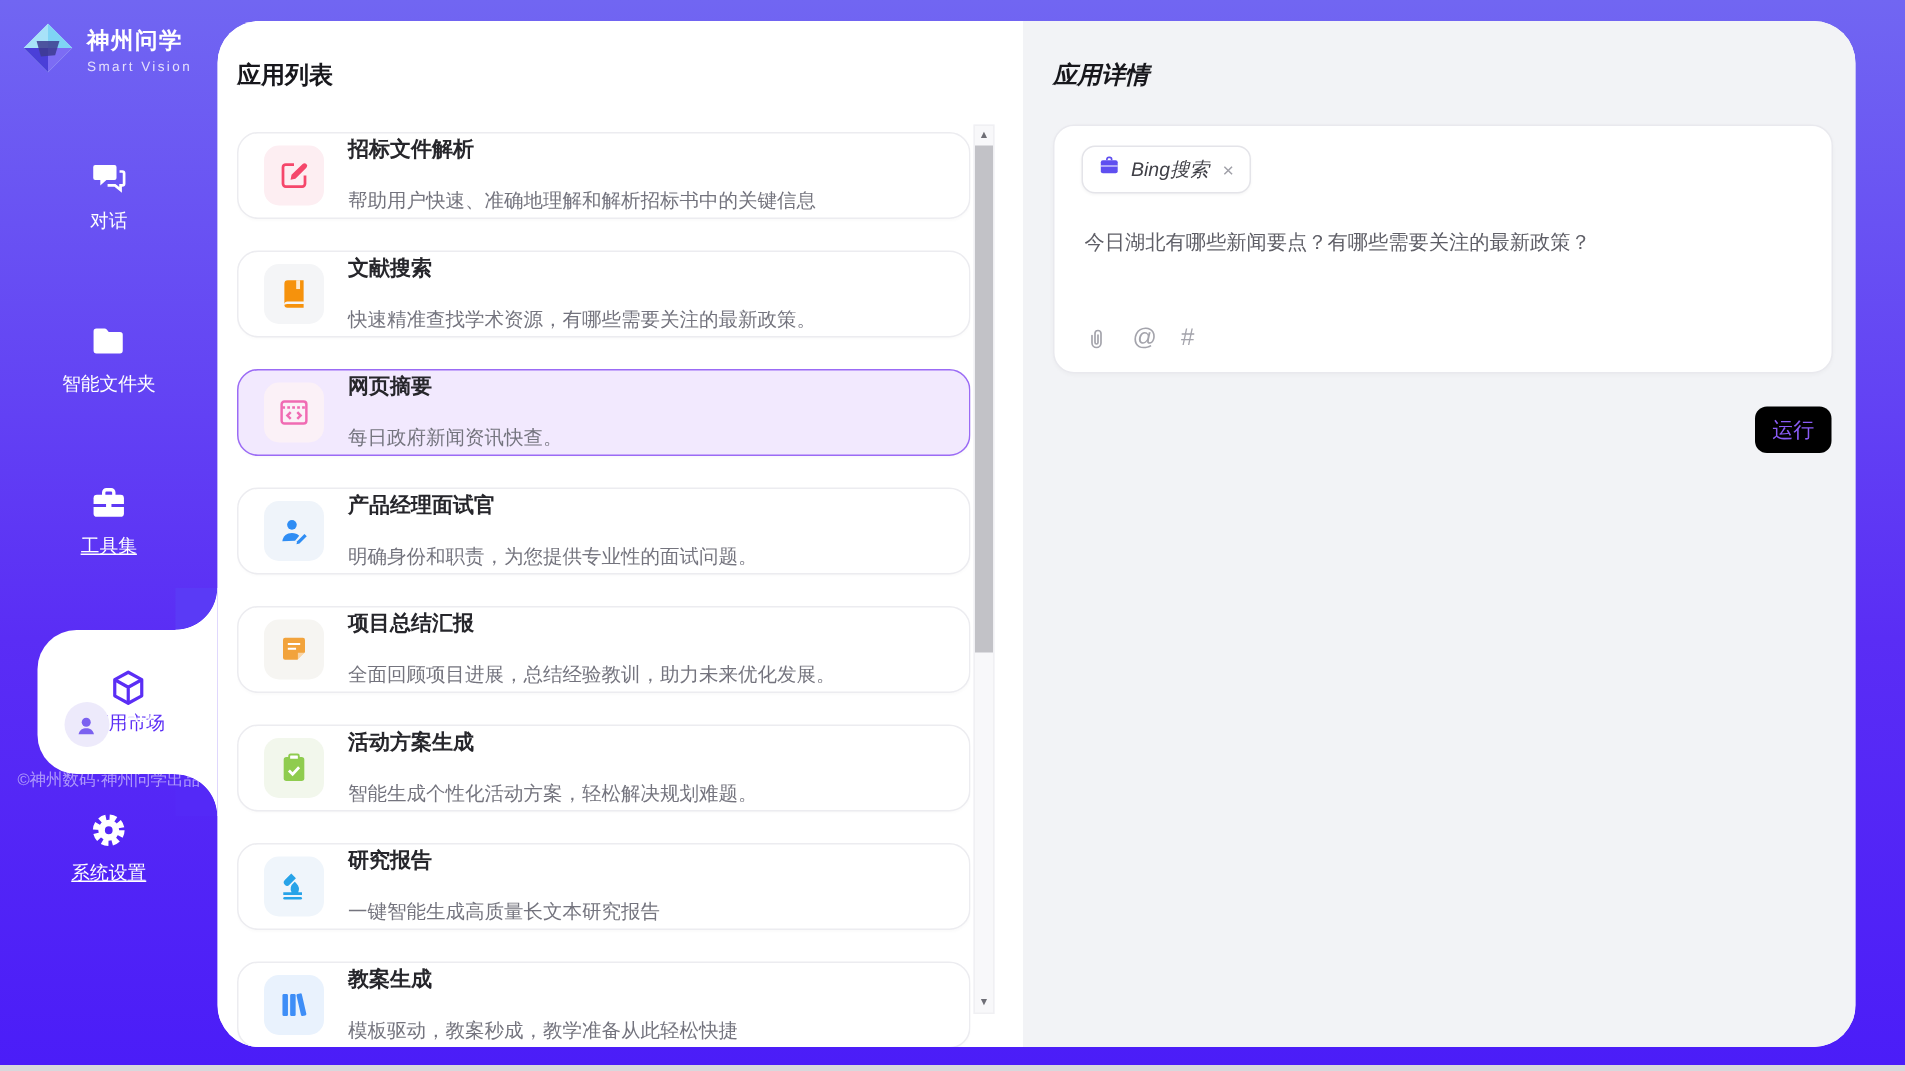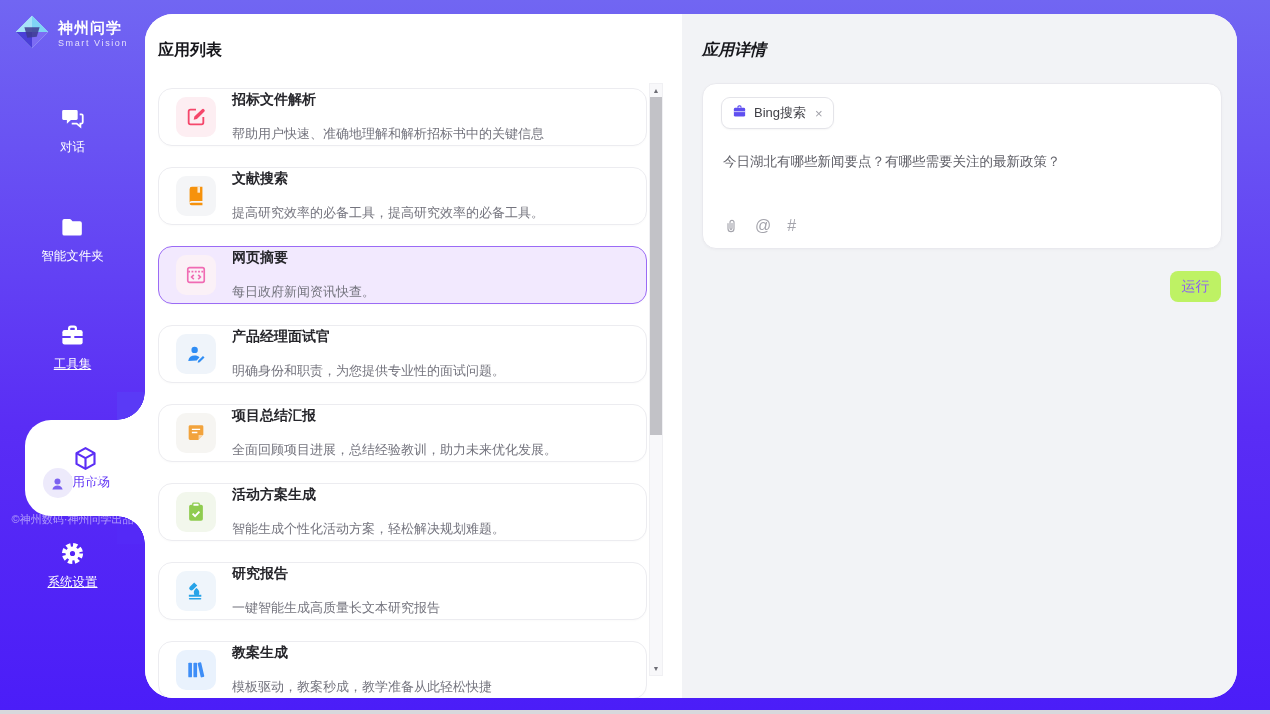--- a/index.html
+++ b/index.html
@@ -55,28 +55,28 @@
   .sb-btn{position:absolute;left:0;right:0;height:13px;display:flex;align-items:center;justify-content:center;
     font-size:7px;color:#6E6E76;cursor:pointer;}
   .sb-up{top:0}.sb-down{bottom:0}
   .sb-thumb{position:absolute;left:0;right:0;top:13px;height:338px;background:#C2C2C7;cursor:pointer;}
   
   .prompt-card{margin:22px 15px 0 20px;height:164px;background:#fff;border:1px solid #E9E9EE;border-radius:14px;
     position:relative;box-shadow:0 1px 3px rgba(0,0,0,.03);cursor:text;}
   .chip{position:absolute;left:18px;top:13px;height:30px;display:inline-flex;align-items:center;gap:7px;padding:0 10px;
     background:#fff;border:1px solid #E4E4E9;border-radius:9px;box-shadow:0 1px 2px rgba(0,0,0,.04);cursor:pointer;}
   .chip svg{width:15px;height:15px;color:#5F4FF0;flex:none;}
-  .chip-label{font-size:13px;color:#3F3F46;}
+  .chip-label{font-size:13px;color:#3F3F46;font-style:italic;}
   .chip-close{font-size:13px;color:#A0A0A8;margin-left:2px;cursor:pointer;}
   .prompt-text{position:absolute;left:20px;top:68px;right:20px;font-size:13.5px;color:#5E5E66;line-height:1.45;}
   .prompt-tools{position:absolute;left:20px;bottom:14px;display:flex;gap:16px;align-items:center;color:#A4A4AC;}
   .prompt-tools svg{width:16px;height:16px;display:block;}
   .tool-glyph{font-size:16px;color:#A4A4AC;line-height:1;cursor:pointer;}
   .tool-btn{cursor:pointer;display:flex;align-items:center;}
-  .run-button{position:absolute;right:16px;top:257px;width:51px;height:31px;background:#bef264;color:#8A5CF6;
+  .run-button{position:absolute;right:16px;top:257px;width:51px;height:31px;background:#000000;color:#8A5CF6;
     font-size:14px;border:none;border-radius:8px;font-family:Liberation Serif, serif;cursor:pointer;}
 </style>
 </head>
 <body>
 
 <div class="frame">
 
   <aside class="sidebar">
     <div class="logo">
       <span><svg viewBox="0 0 40 40">
@@ -171,21 +171,21 @@
           <div class="card">
             <span class="tile" style="background: rgb(244, 245, 247); color: rgb(246, 146, 12);">
               <svg viewBox="0 0 24 24" fill="currentColor">
                 <path d="M5 4.5A2.5 2.5 0 0 1 7.5 2H19v15.5H7.3A2.3 2.3 0 0 0 5 19.8z"></path>
                 <path d="M5 19.8A2.2 2.2 0 0 0 7.2 22H19v-2.7H7.3c-.9 0-1.7.2-2.3.5z"></path>
                 <rect x="13.6" y="2" width="2.8" height="6.4" fill="#fff" opacity=".8"></rect>
               </svg>
             </span>
             <div class="card-text">
               <div class="card-title">文献搜索</div>
-              <div class="card-desc">提高研究效率的必备工具，提高研究效率的必备工具。</div>
+              <div class="card-desc">快速精准查找学术资源，有哪些需要关注的最新政策。</div>
             </div>
           </div>
           <div class="card selected">
             <span class="tile" style="background: rgb(251, 241, 247); color: rgb(240, 107, 179);">
               <svg viewBox="0 0 24 24" fill="none" stroke="currentColor" stroke-width="1.8">
                 <rect x="3" y="4" width="18" height="16" rx="2"></rect>
                 <path d="M3.5 8.3h17" stroke-dasharray="2 1.6"></path>
                 <path d="M9.6 11.8l-2.4 2.4 2.4 2.4M14.4 11.8l2.4 2.4-2.4 2.4"></path>
               </svg>
             </span>

